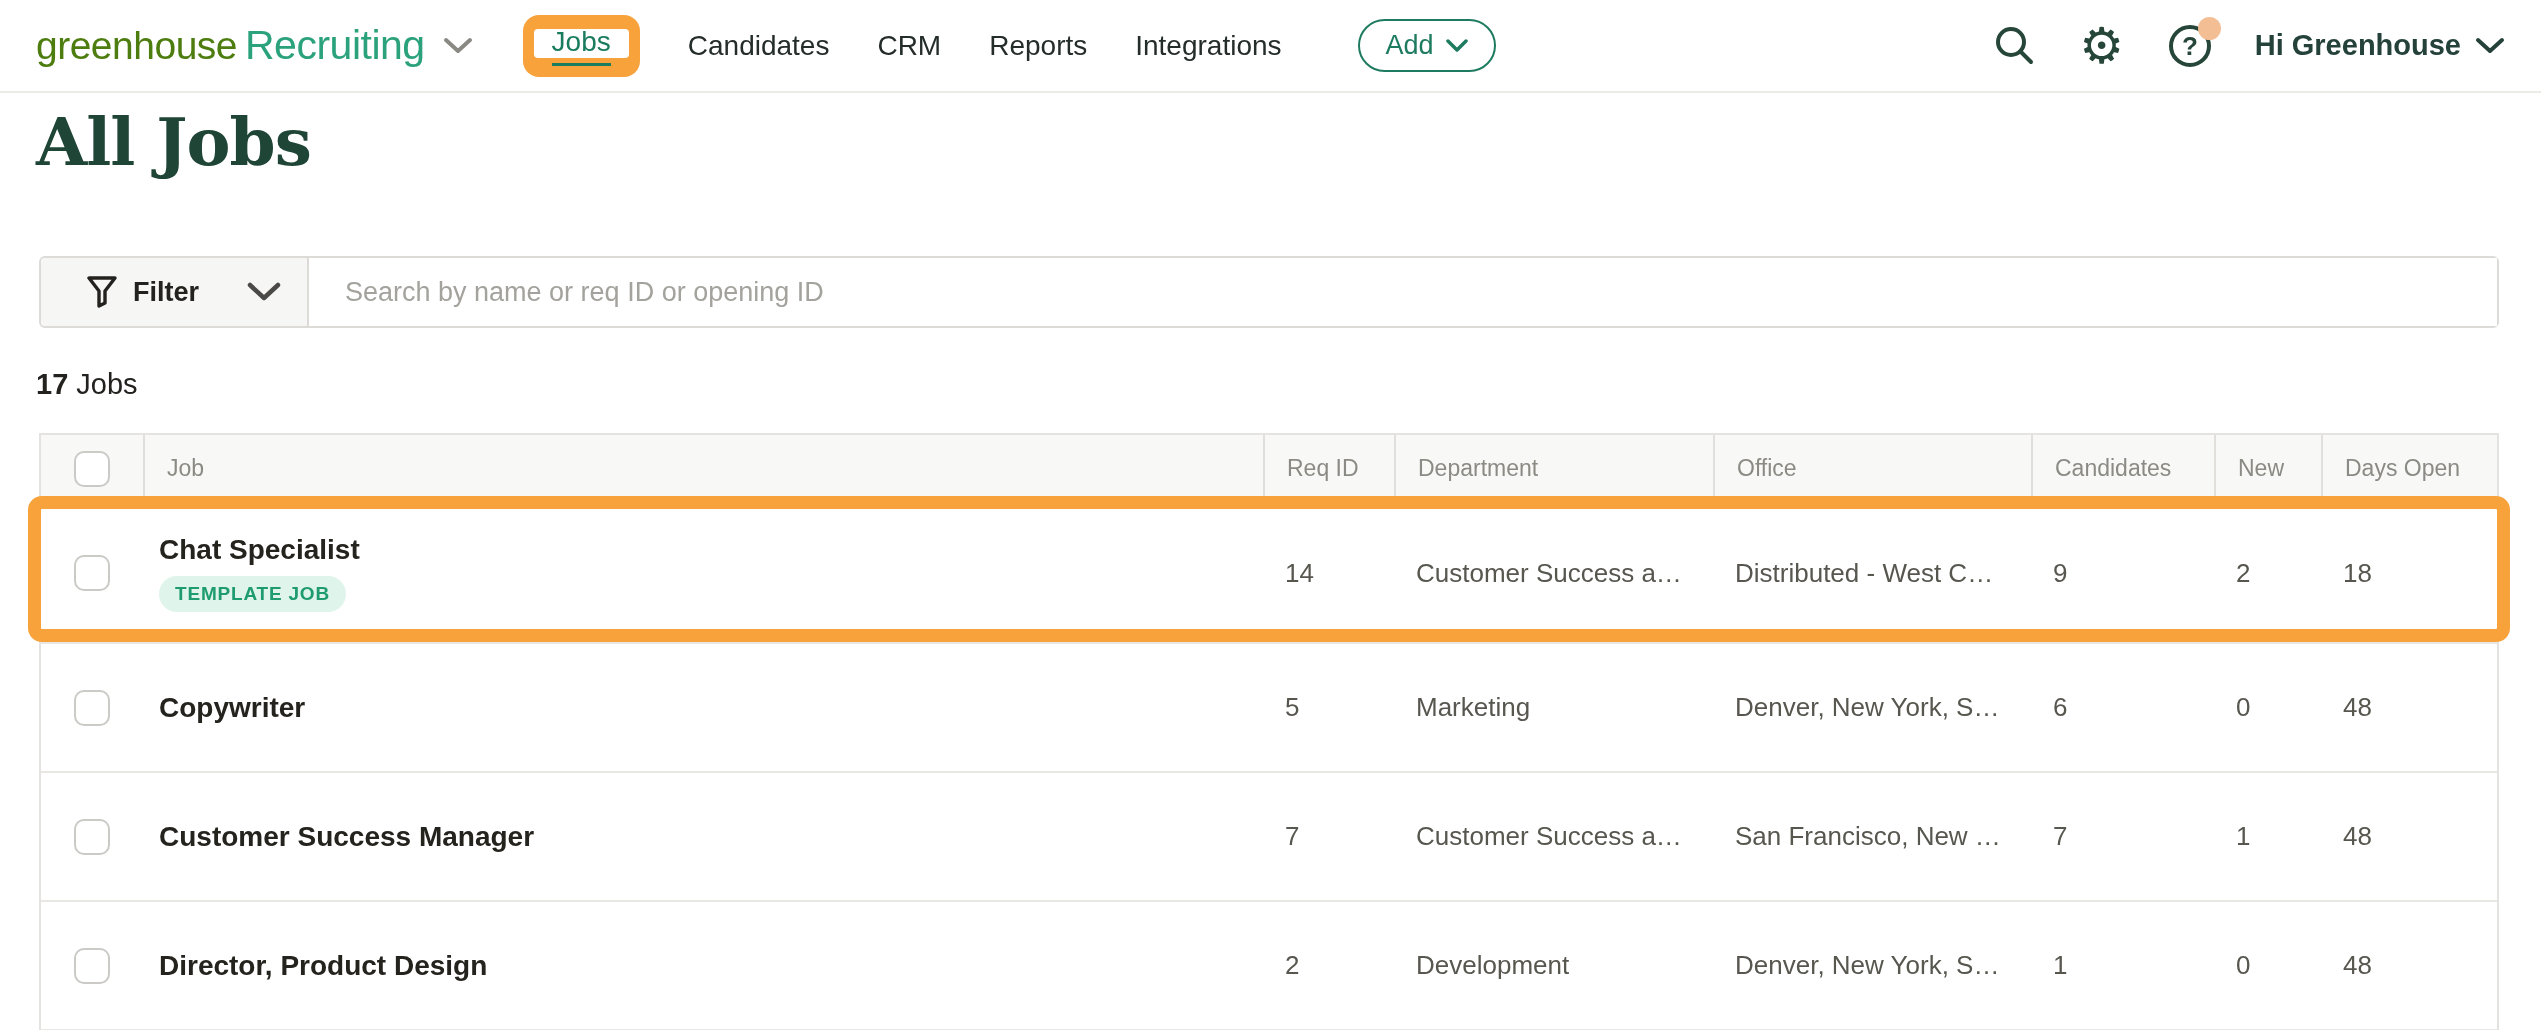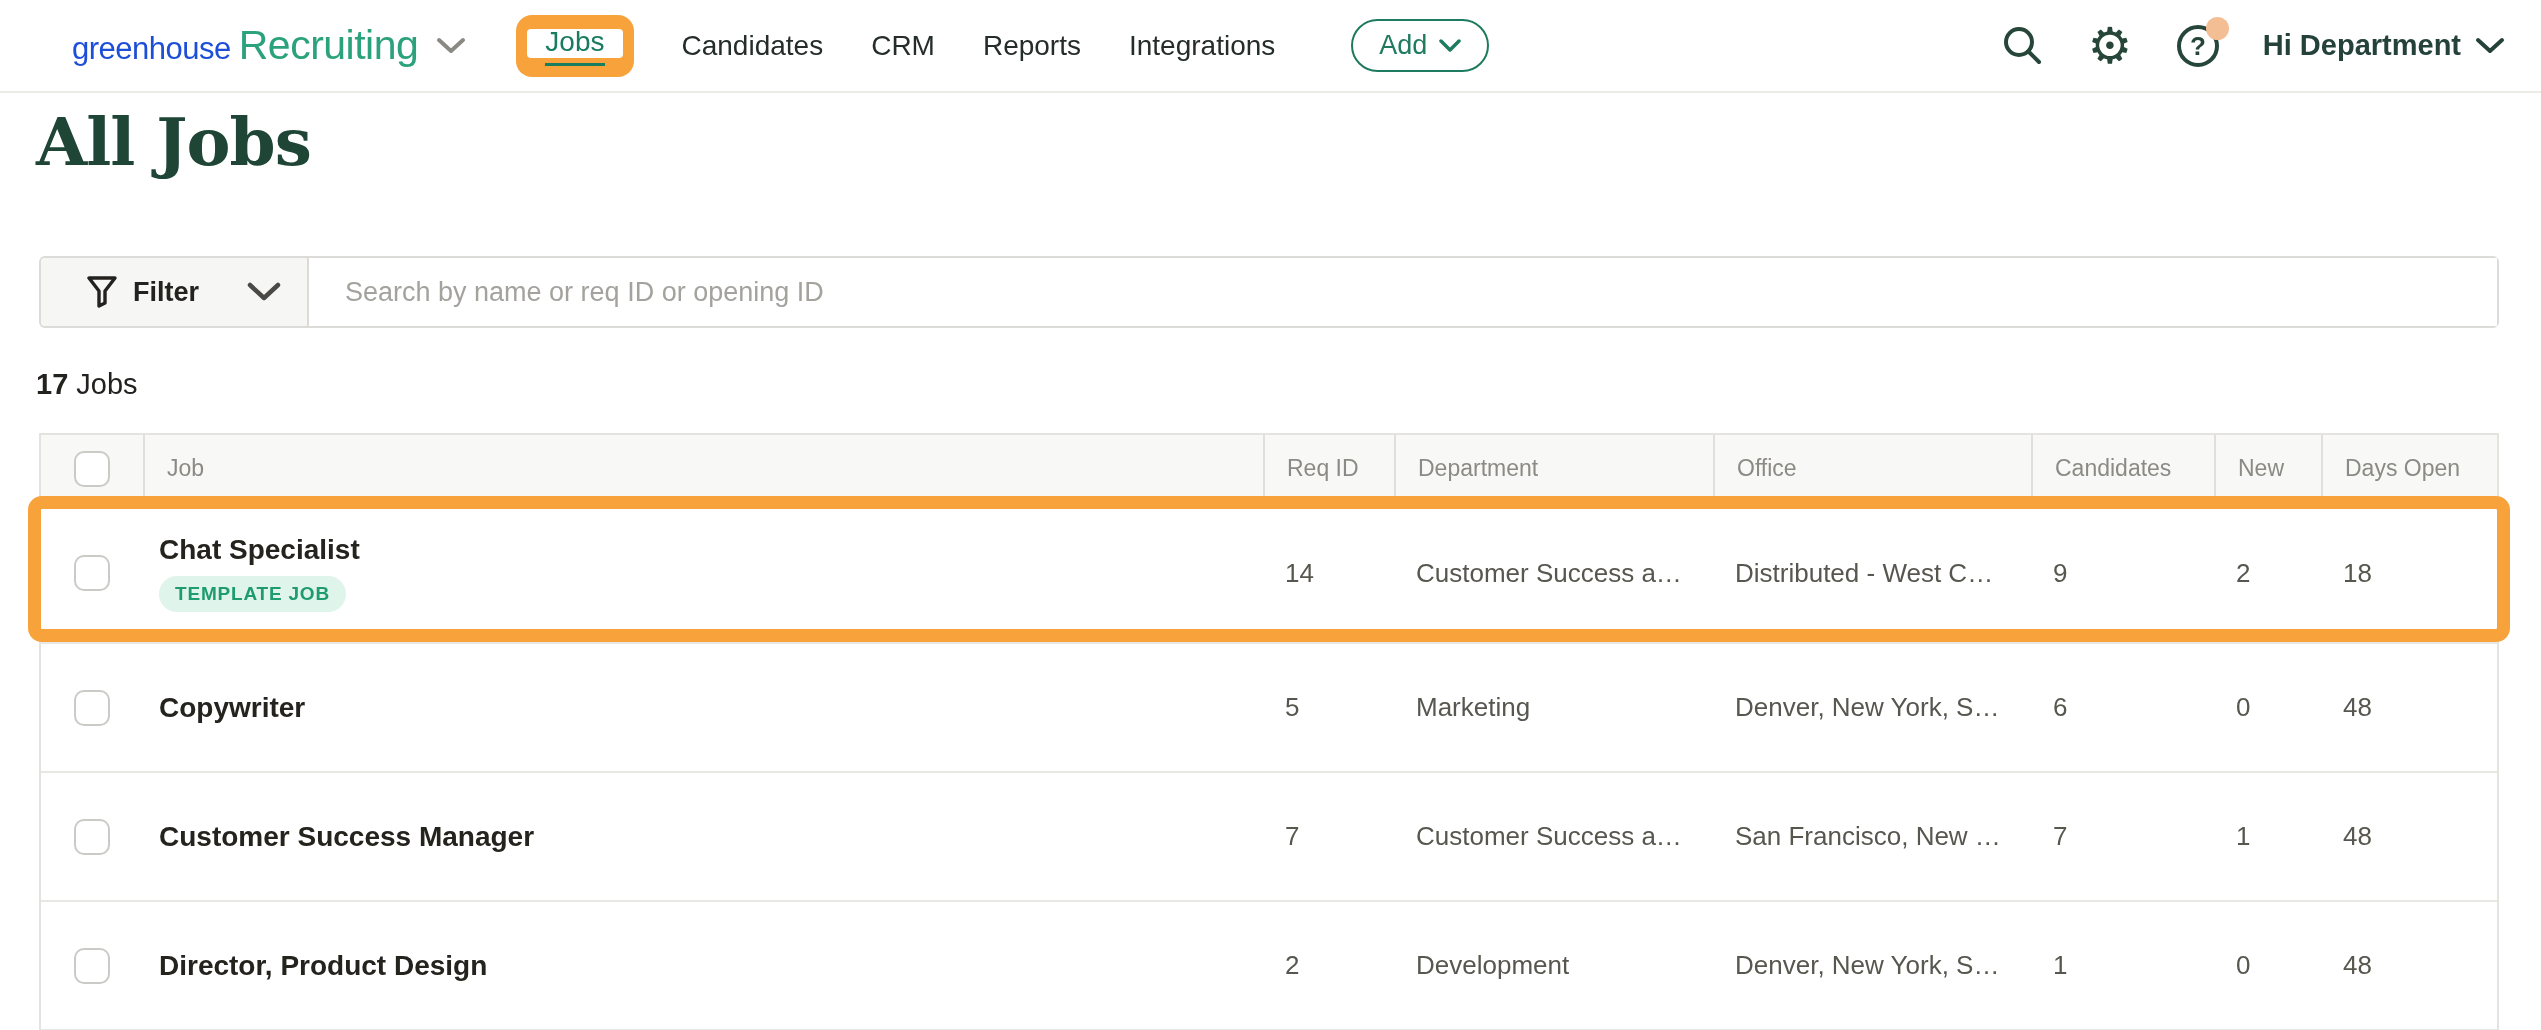--- a/index.html
+++ b/index.html
@@ -5,21 +5,21 @@
   * { margin:0; padding:0; box-sizing:border-box; }
   html,body { width:2541px; height:1030px; overflow:hidden; background:#ffffff;
               font-family:"Liberation Sans", sans-serif; }
   .page { position:relative; width:2541px; height:1030px; }
 
   
   .topnav { position:absolute; top:0; left:0; width:2541px; height:93px;
             display:flex; align-items:center; padding:0 36px;
             border-bottom:2px solid #ECEBE7; background:#fff; }
   .logo { display:flex; align-items:baseline; gap:8px; cursor:pointer; }
-  .logo .brand   { font-size:31px; color:#1d4ed8; letter-spacing:-0.5px;margin-left:36px; }
+  .logo .brand   { font-size:39px; color:#4d7c0f; letter-spacing:-0.5px; }
   .logo .product { font-size:41px; color:#2BA27C; letter-spacing:-0.5px; }
   .logo-chevron { margin-left:10px; align-self:center; }
   .nav-items { display:flex; align-items:center; margin-left:50px; gap:48px; }
   .nav-item { font-size:28px; color:#252D2A; cursor:pointer; white-space:nowrap; }
   .jobs-annotation { background:#F8A23C; border-radius:16px; padding:11px; }
   .jobs-annotation-inner { background:#fff; border-radius:4px; padding:8px 18px 4px 18px; }
   .jobs-link { font-size:28px; color:#1A7C5F; border-bottom:3px solid #1A7C5F;
                padding-bottom:5px; display:inline-block; cursor:pointer; }
   .add-btn { margin-left:76px; height:53px; padding:0 26px; border:2px solid #1E7B5F;
              border-radius:27px; background:#fff; color:#1E7B5F; font-size:27px;
@@ -128,21 +128,21 @@
         <span style="font-size:50px; line-height:1; color:#27463A; font-family:'DejaVu Sans', sans-serif;">⚙</span>
       </button>
       <button class="icon-btn">
         <svg width="46" height="46" viewBox="0 0 46 46">
             <circle cx="23" cy="23" r="19" fill="none" stroke="#27463A" stroke-width="4"></circle>
             <text x="23" y="32" text-anchor="middle" font-size="26" font-weight="bold" fill="#27463A" font-family="Liberation Sans, sans-serif">?</text>
           </svg>
         <span class="notif-dot"></span>
       </button>
       <div class="user-menu">
-        <span class="user-name">Hi Department</span>
+        <span class="user-name">Hi Greenhouse</span>
         <svg width="30" height="18" viewBox="0 0 30 18">
             <polyline points="3,3 15,14 27,3" fill="none" stroke="#24423A" stroke-width="4" stroke-linecap="round" stroke-linejoin="round"></polyline>
           </svg>
       </div>
     </div>
   </header>
 
   <h1 class="page-title">All Jobs</h1>
 
   <div class="filterbar">

